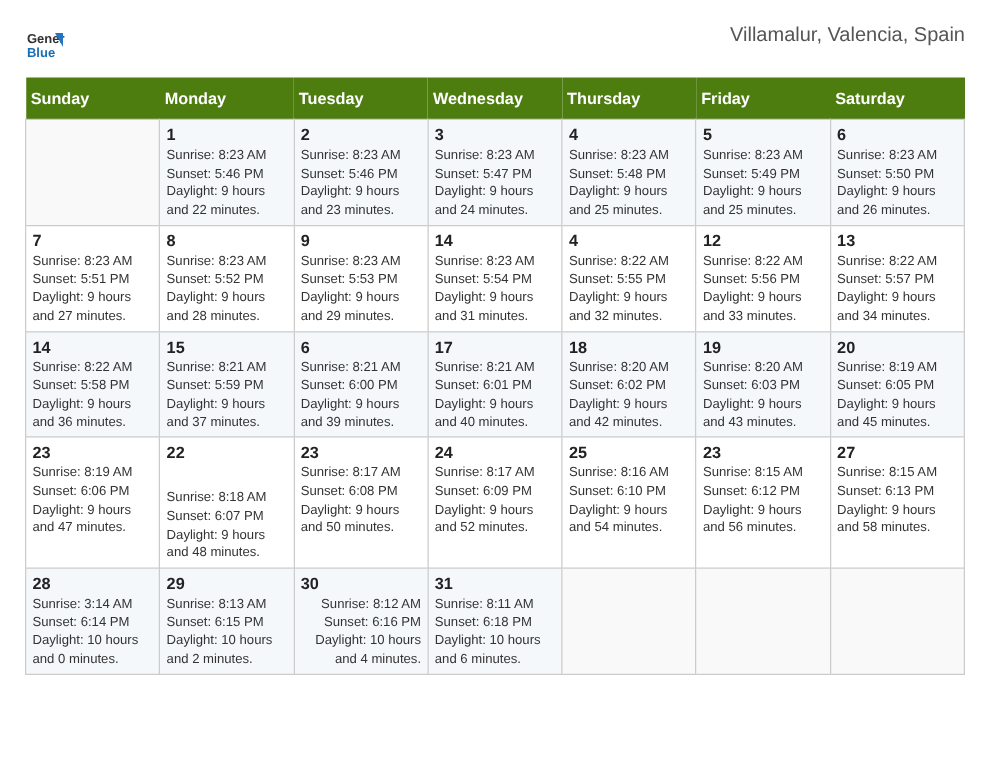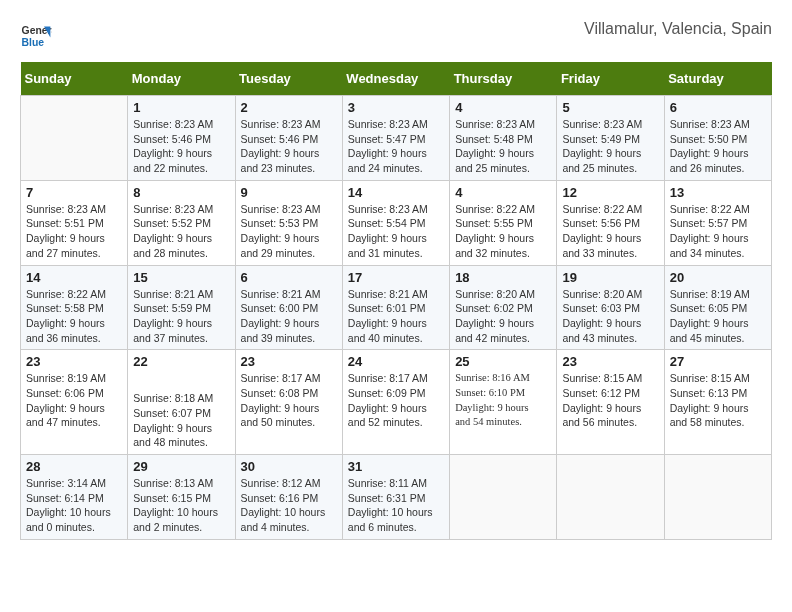--- a/index.html
+++ b/index.html
@@ -279,21 +279,21 @@
         </td>
         <td>
           <span class="day-number">24</span>
           <div class="day-info" style="white-space: pre-line;">Sunrise: 8:17 AM
 Sunset: 6:09 PM
 Daylight: 9 hours
 and 52 minutes.</div>
         </td>
         <td>
           <span class="day-number">25</span>
-          <div class="day-info" style="white-space: pre-line; font-family: Liberation Serif, serif;">Sunrise: 8:16 AM
+          <div class="day-info" style="white-space: pre-line;">Sunrise: 8:16 AM
 Sunset: 6:10 PM
 Daylight: 9 hours
 and 54 minutes.</div>
         </td>
         <td>
           <span class="day-number">23</span>
           <div class="day-info" style="white-space: pre-line;">Sunrise: 8:15 AM
 Sunset: 6:12 PM
 Daylight: 9 hours
 and 56 minutes.</div>
@@ -316,29 +316,29 @@
         </td>
         <td>
           <span class="day-number">29</span>
           <div class="day-info" style="white-space: pre-line;">Sunrise: 8:13 AM
 Sunset: 6:15 PM
 Daylight: 10 hours
 and 2 minutes.</div>
         </td>
         <td>
           <span class="day-number">30</span>
-          <div class="day-info" style="white-space: pre-line;">Sunrise: 8:12 AM
+          <div class="day-info" style="white-space: pre-line; text-align: right;">Sunrise: 8:12 AM
 Sunset: 6:16 PM
 Daylight: 10 hours
 and 4 minutes.</div>
         </td>
         <td>
           <span class="day-number">31</span>
           <div class="day-info" style="white-space: pre-line;">Sunrise: 8:11 AM
-Sunset: 6:31 PM
+Sunset: 6:18 PM
 Daylight: 10 hours
 and 6 minutes.</div>
         </td>
         <td class="empty-cell"></td>
         <td class="empty-cell"></td>
         <td class="empty-cell"></td>
       </tr>
     </tbody>
 </table>
 

